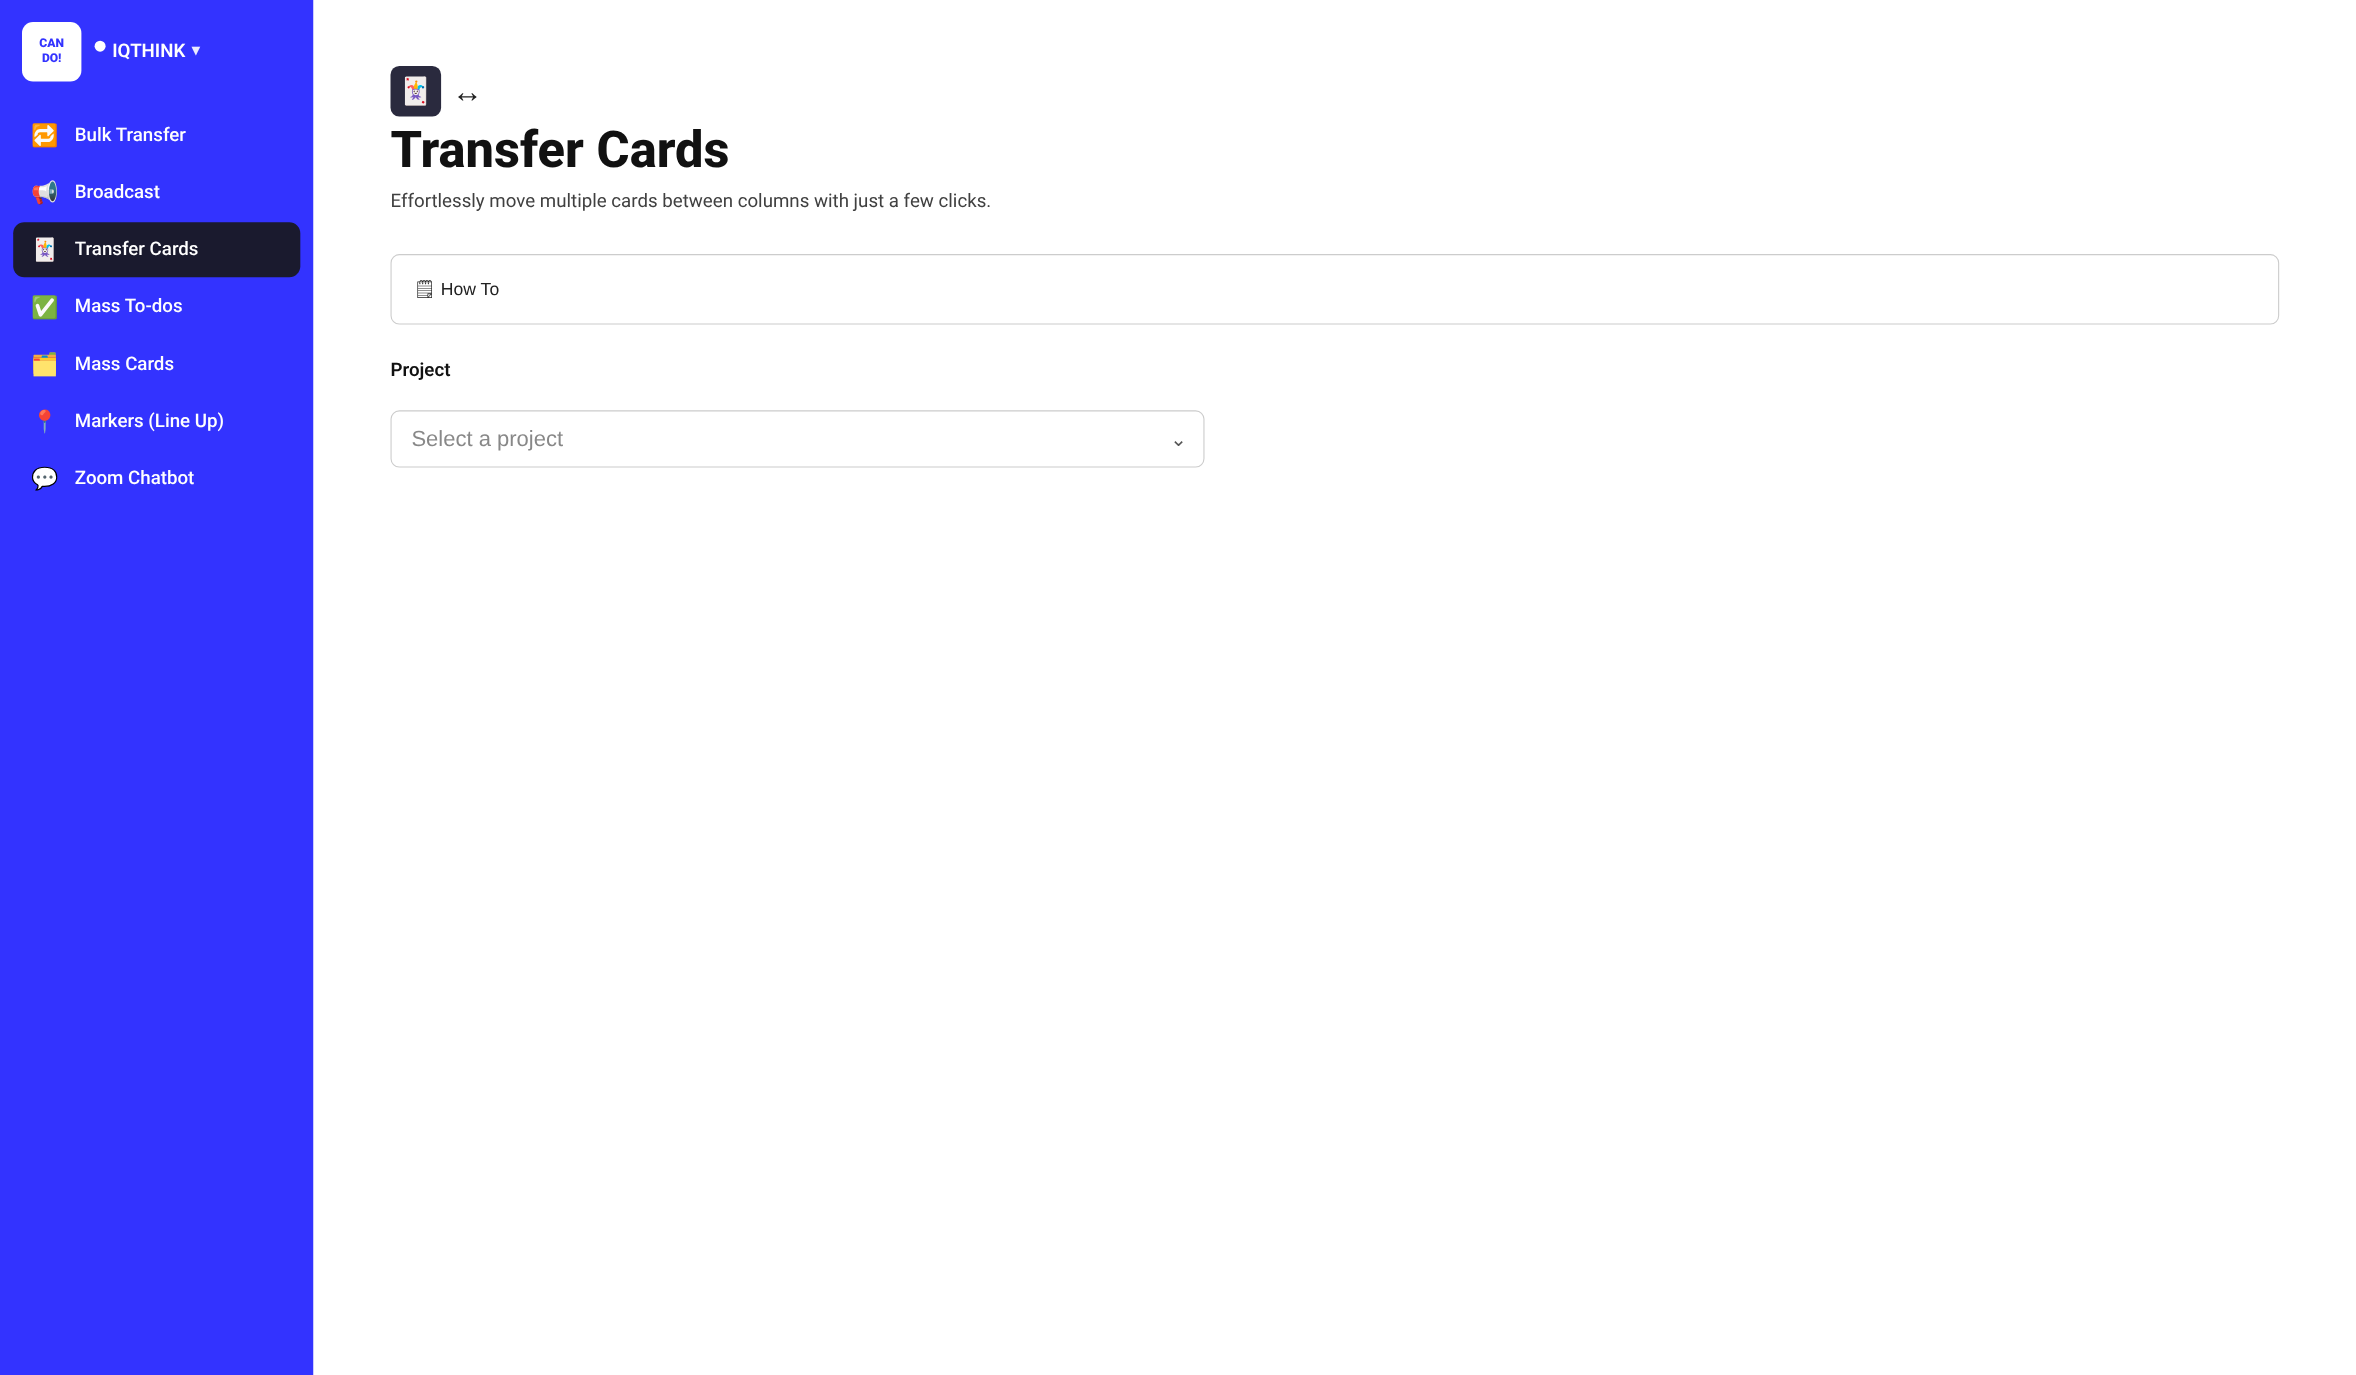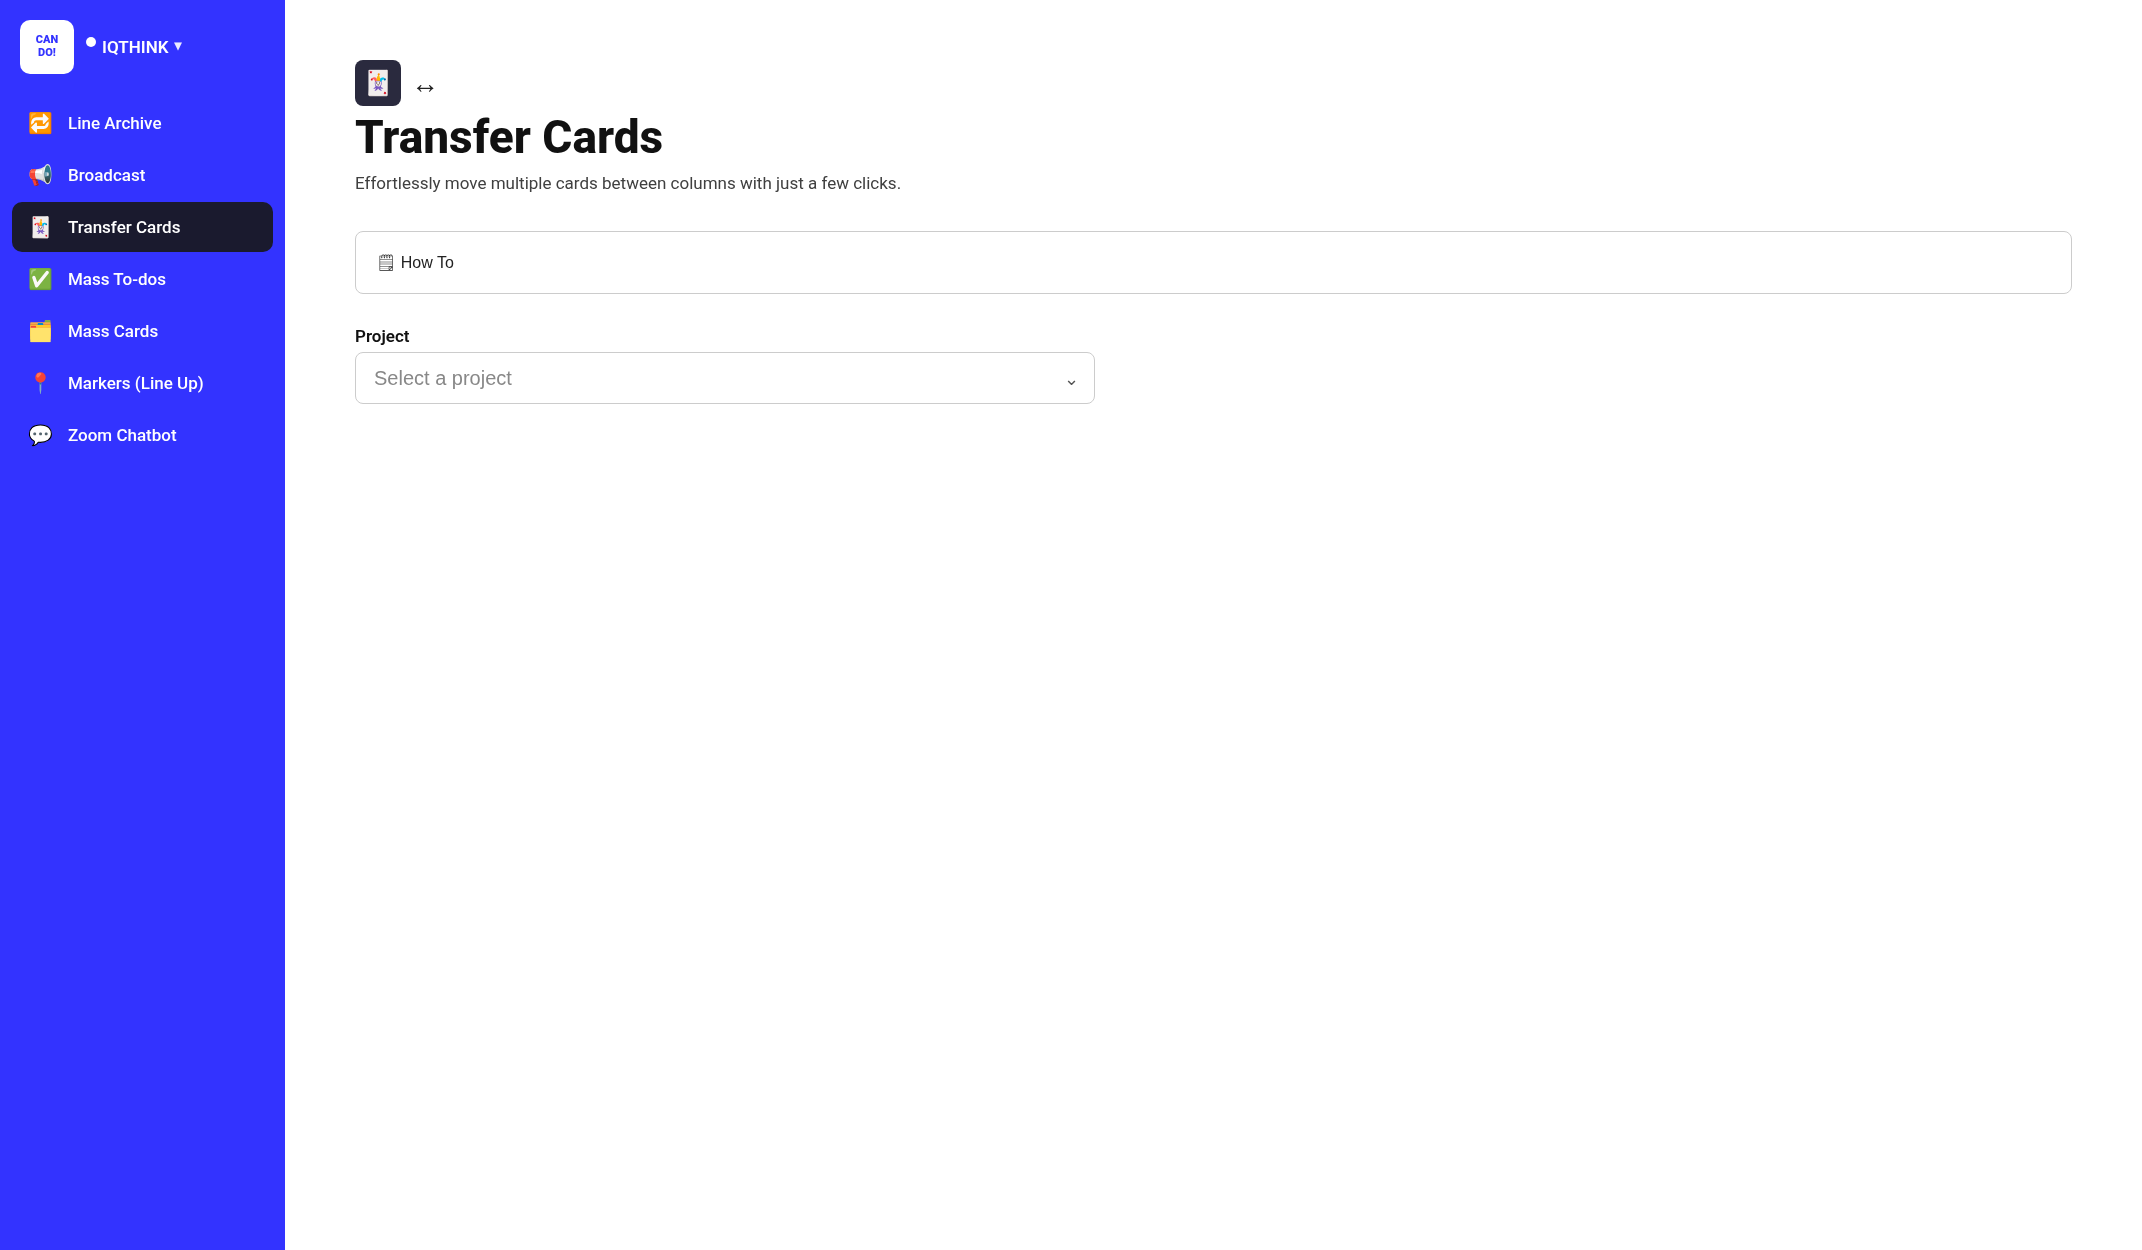--- a/index.html
+++ b/index.html
@@ -177,21 +177,21 @@
       font-weight: 500;
       color: #222;
       cursor: pointer;
       transition: background 0.15s;
     }
 
     .section-label {
       font-size: 17px;
       font-weight: 600;
       color: #111;
-      margin-bottom: 6px;
+      margin-bottom: 26px;
       margin-top: 32px;
     }
 
     .project-select-wrapper {
       position: relative;
       width: 740px;
       max-width: 100%;
     }
 
     .project-select {
@@ -231,21 +231,21 @@
     <div class="org-selector">
       <span class="dot"></span>
       <span>IQTHINK</span>
       <span class="org-chevron">▾</span>
     </div>
   </div>
 
   <nav class="nav-items">
     <div class="nav-item">
       <span class="nav-icon">🔁</span>
-      <span>Line Archive</span>
+      <span>Bulk Transfer</span>
     </div>
     <div class="nav-item">
       <span class="nav-icon">📢</span>
       <span>Broadcast</span>
     </div>
     <div class="nav-item active">
       <span class="nav-icon">🃏</span>
       <span>Transfer Cards</span>
     </div>
     <div class="nav-item">

